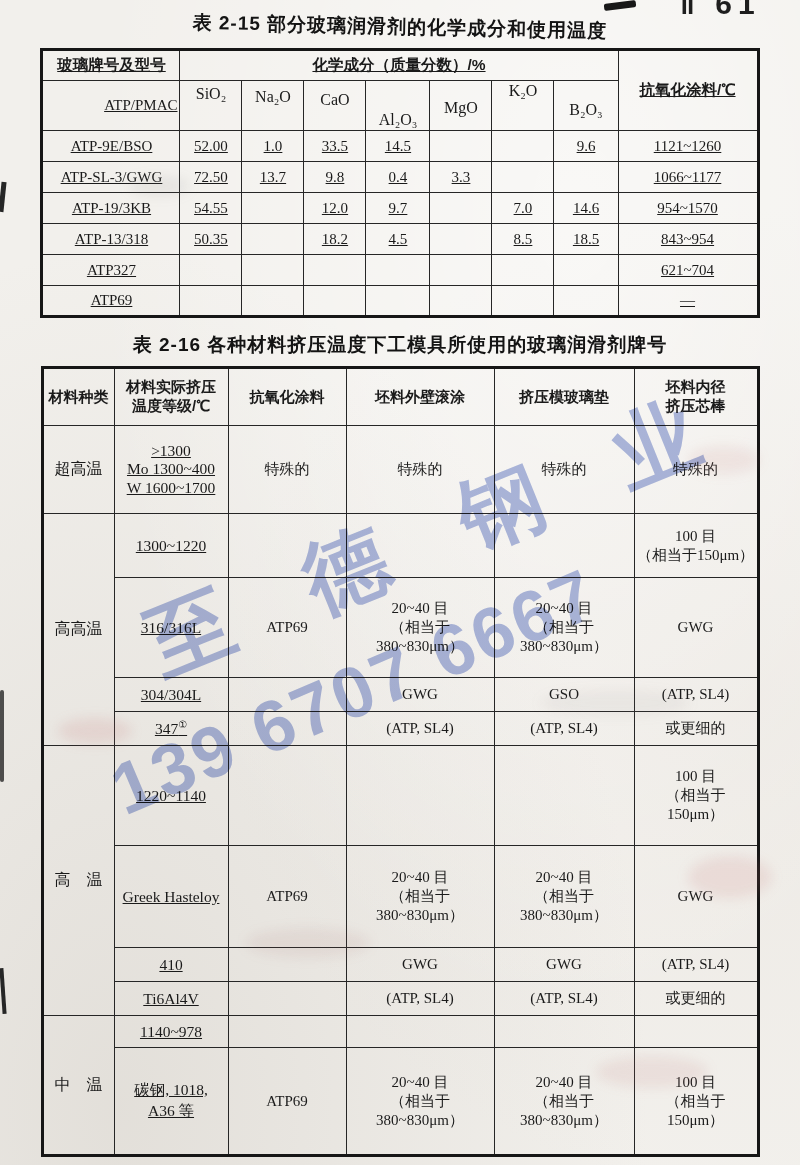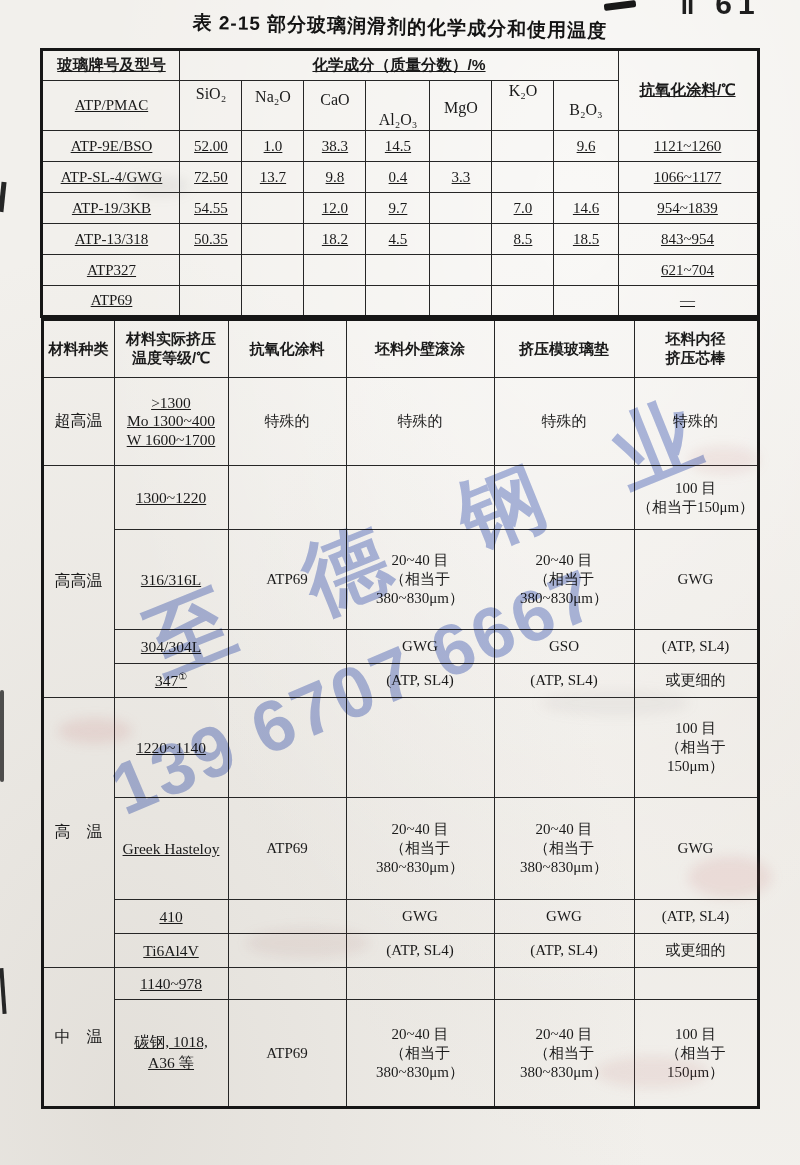--- a/index.html
+++ b/index.html
@@ -33,21 +33,21 @@
     border:1.6px solid #262626;text-align:center;vertical-align:middle;
     white-space:pre-line;padding:1px 2px;font-weight:normal;
     overflow:hidden;
   }
   
   .t1{font-size:15px;}
   .t1-h1{height:34px;}
   .t1-h1 th{font-family:"Liberation Sans", sans-serif;font-weight:700;font-size:15.5px;}
   .t1-h2{height:50px;}
   .t1-h2 th{font-size:16px;vertical-align:top;font-family:"Liberation Serif", serif;}
-  .t1-h2 th.brand2{vertical-align:middle;font-size:15px;}
+  .t1-h2 th.brand2{vertical-align:middle;font-size:15px;text-align:right;}
   .t1 .temp-h{vertical-align:middle;}
   .t1 tbody tr{height:31px;text-decoration:underline;}
   .st{display:inline-block;}
   .st0{margin-top:3px}.st1{margin-top:6px}.st2{margin-top:9px}.st3{margin-top:29px}
   .st4{margin-top:17px}.st5{}.st6{margin-top:19px}
   
   .t2{font-size:15px;}
   .t2 thead tr{height:58px;}
   .t2 thead th{font-family:"Liberation Sans", sans-serif;font-weight:700;font-size:15px;}
   .t2 .glabel{font-family:"Liberation Sans", sans-serif;font-weight:400;font-size:16px;}
@@ -122,48 +122,48 @@
         <th><span class="st st2">CaO</span></th>
         <th><span class="st st3">Al₂O₃</span></th>
         <th><span class="st st4">MgO</span></th>
         <th><span class="st st5">K₂O</span></th>
         <th><span class="st st6">B₂O₃</span></th>
       </tr>
       <tr>
         <td>ATP-9E/BSO</td>
         <td>52.00</td>
         <td>1.0</td>
-        <td>38.3</td>
+        <td>33.5</td>
         <td>14.5</td>
         <td></td>
         <td></td>
         <td>9.6</td>
         <td>1121~1260</td>
       </tr>
       <tr>
-        <td>ATP-SL-4/GWG</td>
+        <td>ATP-SL-3/GWG</td>
         <td>72.50</td>
         <td>13.7</td>
         <td>9.8</td>
         <td>0.4</td>
         <td>3.3</td>
         <td></td>
         <td></td>
         <td>1066~1177</td>
       </tr>
       <tr>
         <td>ATP-19/3KB</td>
         <td>54.55</td>
         <td></td>
         <td>12.0</td>
         <td>9.7</td>
         <td></td>
         <td>7.0</td>
         <td>14.6</td>
-        <td>954~1839</td>
+        <td>954~1570</td>
       </tr>
       <tr>
         <td>ATP-13/318</td>
         <td>50.35</td>
         <td></td>
         <td>18.2</td>
         <td>4.5</td>
         <td></td>
         <td>8.5</td>
         <td>18.5</td>
@@ -187,20 +187,21 @@
         <td></td>
         <td></td>
         <td></td>
         <td></td>
         <td></td>
         <td>—</td>
       </tr>
     </tbody>
   </table>
 
+  <div class="t-title t2-title">表 2-16  各种材料挤压温度下工模具所使用的玻璃润滑剂牌号</div>
 
   <table class="tbl t2">
     <colgroup>
       <col style="width:72px">
         <col style="width:114px">
         <col style="width:118px">
       <col style="width:148px">
         <col style="width:140px">
         <col style="width:124px">
     </colgroup>

